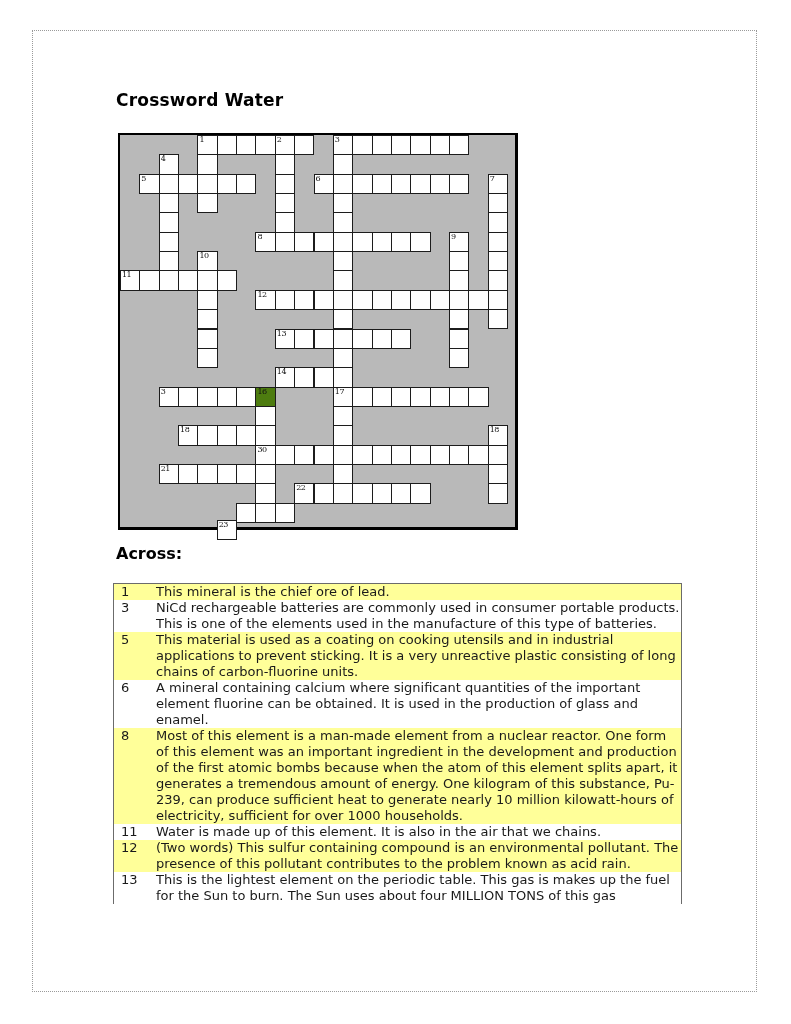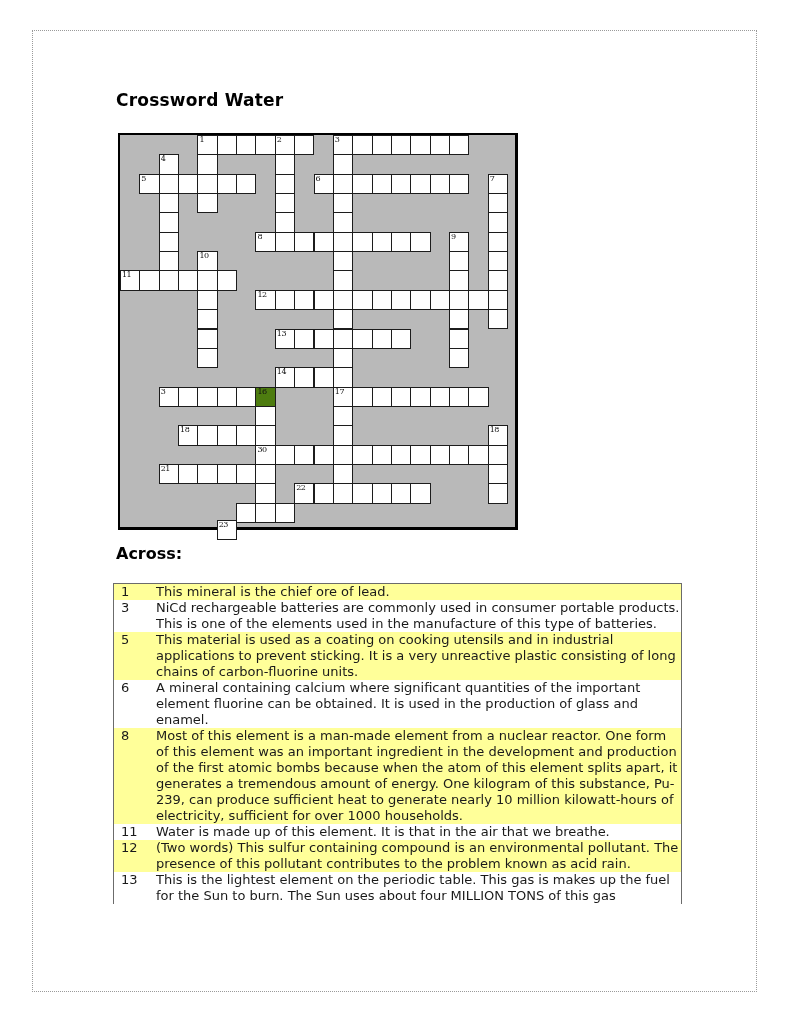--- a/index.html
+++ b/index.html
@@ -281,21 +281,21 @@
     <div class="clue-row" style="background: rgb(255, 255, 255);">
       <div class="clue-num">6</div>
       <div class="clue-text">A mineral containing calcium where significant quantities of the important element fluorine can be obtained. It is used in the production of glass and enamel.</div>
     </div>
     <div class="clue-row" style="background: rgb(255, 255, 153);">
       <div class="clue-num">8</div>
       <div class="clue-text">Most of  this element is a man-made element from a nuclear reactor. One form of this element was an important ingredient in the development and production of the first atomic bombs because when the atom of this element splits apart, it generates a tremendous amount of energy. One kilogram of this substance, Pu-239, can produce sufficient heat to generate nearly 10 million kilowatt-hours of electricity, sufficient for over 1000 households.</div>
     </div>
     <div class="clue-row" style="background: rgb(255, 255, 255);">
       <div class="clue-num">11</div>
-      <div class="clue-text">Water is made up of this element.  It is that in the air that we breathe.</div>
+      <div class="clue-text">Water is made up of this element.  It is also in the air that we chains.</div>
     </div>
     <div class="clue-row" style="background: rgb(255, 255, 153);">
       <div class="clue-num">12</div>
       <div class="clue-text">(Two words) This sulfur containing compound is an environmental pollutant. The presence of this pollutant contributes to the problem known as acid rain.</div>
     </div>
     <div class="clue-row" style="background: rgb(255, 255, 255);">
       <div class="clue-num">13</div>
       <div class="clue-text">This is the lightest element on the periodic table.  This gas is makes up the fuel for the Sun to burn. The Sun uses about  four MILLION TONS of this gas</div>
     </div>
   </div>

